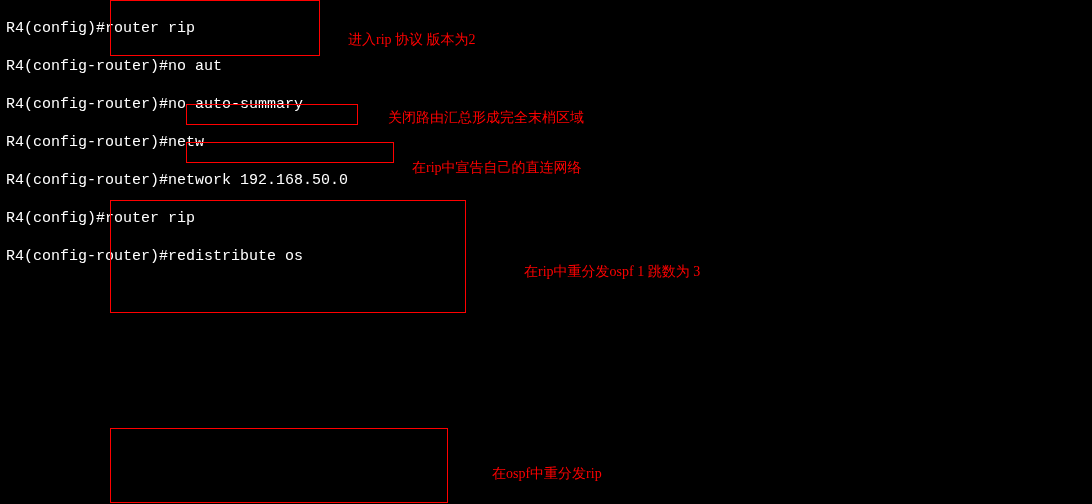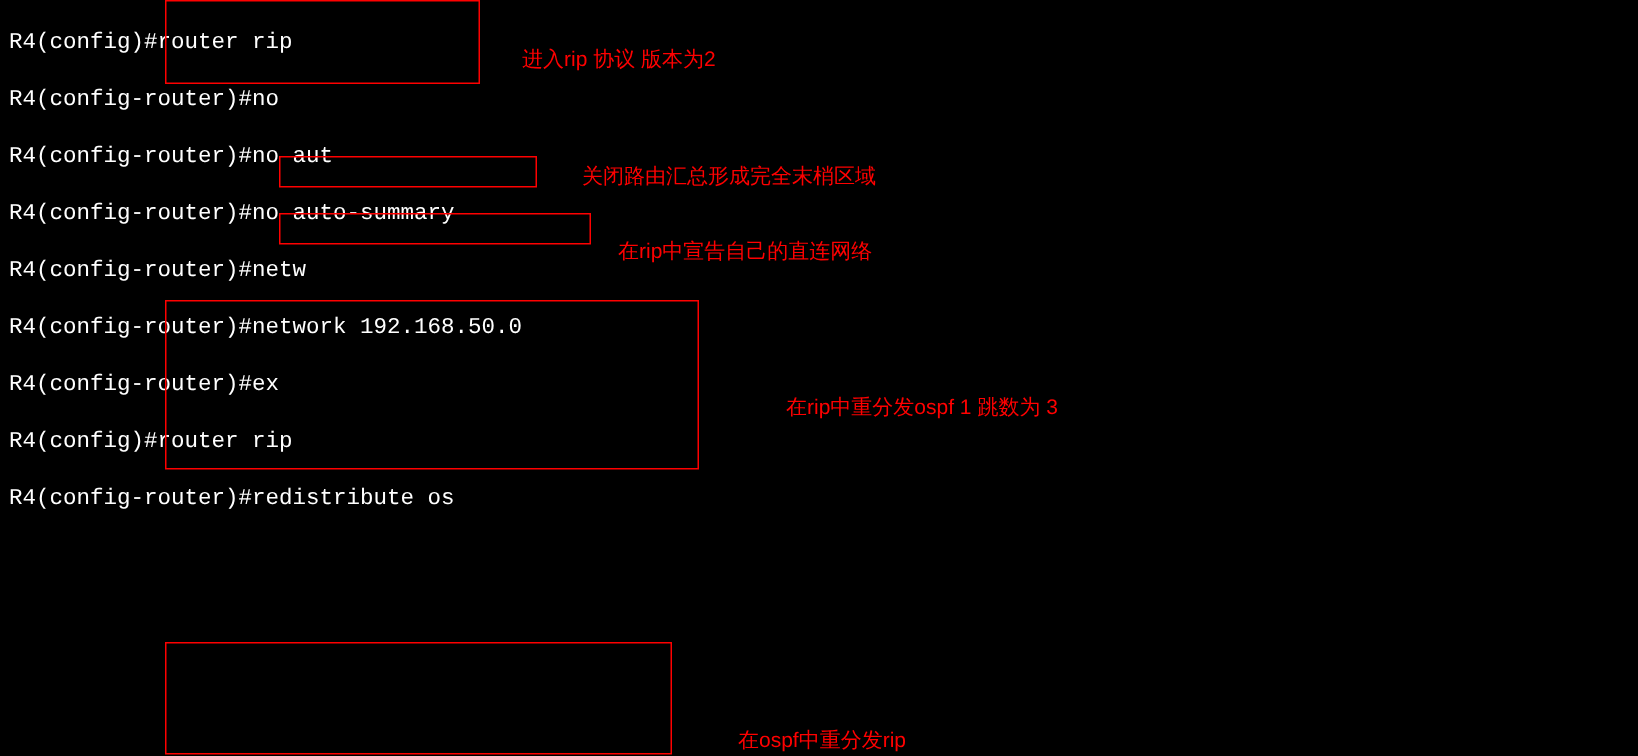--- a/index.html
+++ b/index.html
@@ -18,44 +18,42 @@
   }
   .terminal {
     position: absolute;
     top: 0;
     left: 6px;
   }
   .line { display: block; }
   .annot {
     position: absolute;
     color: #ff0000;
-    font-family: Liberation Sans, sans-serif;
+    font-family: Liberation Serif, serif;
     font-size: 14px;
     white-space: nowrap;
   }
   
   .box {
     position: absolute;
     border: 1px solid #ff0000;
     pointer-events: none;
   }
 </style>
 </head>
 <body>
 
 
 
 <div class="terminal">
 <span class="line">R4(config)#router rip</span>
-<span class="line">R4(config-router)#no</span>
 <span class="line">R4(config-router)#no aut</span>
 <span class="line">R4(config-router)#no auto-summary</span>
 <span class="line">R4(config-router)#netw</span>
 <span class="line">R4(config-router)#network 192.168.50.0</span>
-<span class="line">R4(config-router)#ex</span>
 <span class="line">R4(config)#router rip</span>
 <span class="line">R4(config-router)#redistribute os</span>
 
 
 
 
 
 
 
 
@@ -70,16 +68,16 @@
 <div class="box" style="top:104px;left:186px;width:172px;height:21px;"></div>
 <div class="box" style="top:142px;left:186px;width:208px;height:21px;"></div>
 <div class="box" style="top:200px;left:110px;width:356px;height:113px;"></div>
 <div class="box" style="top:428px;left:110px;width:338px;height:75px;"></div>
 
 
 <div class="annot" style="top:30px; left:348px;">进入rip 协议 版本为2</div>
 <div class="annot" style="top:108px; left:388px;">关闭路由汇总形成完全末梢区域</div>
 <div class="annot" style="top:158px; left:412px;">在rip中宣告自己的直连网络</div>
 <div class="annot" style="top:262px; left:524px;">在rip中重分发ospf 1 跳数为 3</div>
-<div class="annot" style="top:484px; left:492px;">在ospf中重分发rip</div>
+<div class="annot" style="top:464px; left:492px;">在ospf中重分发rip</div>
 
 
 
 
 </body></html>

